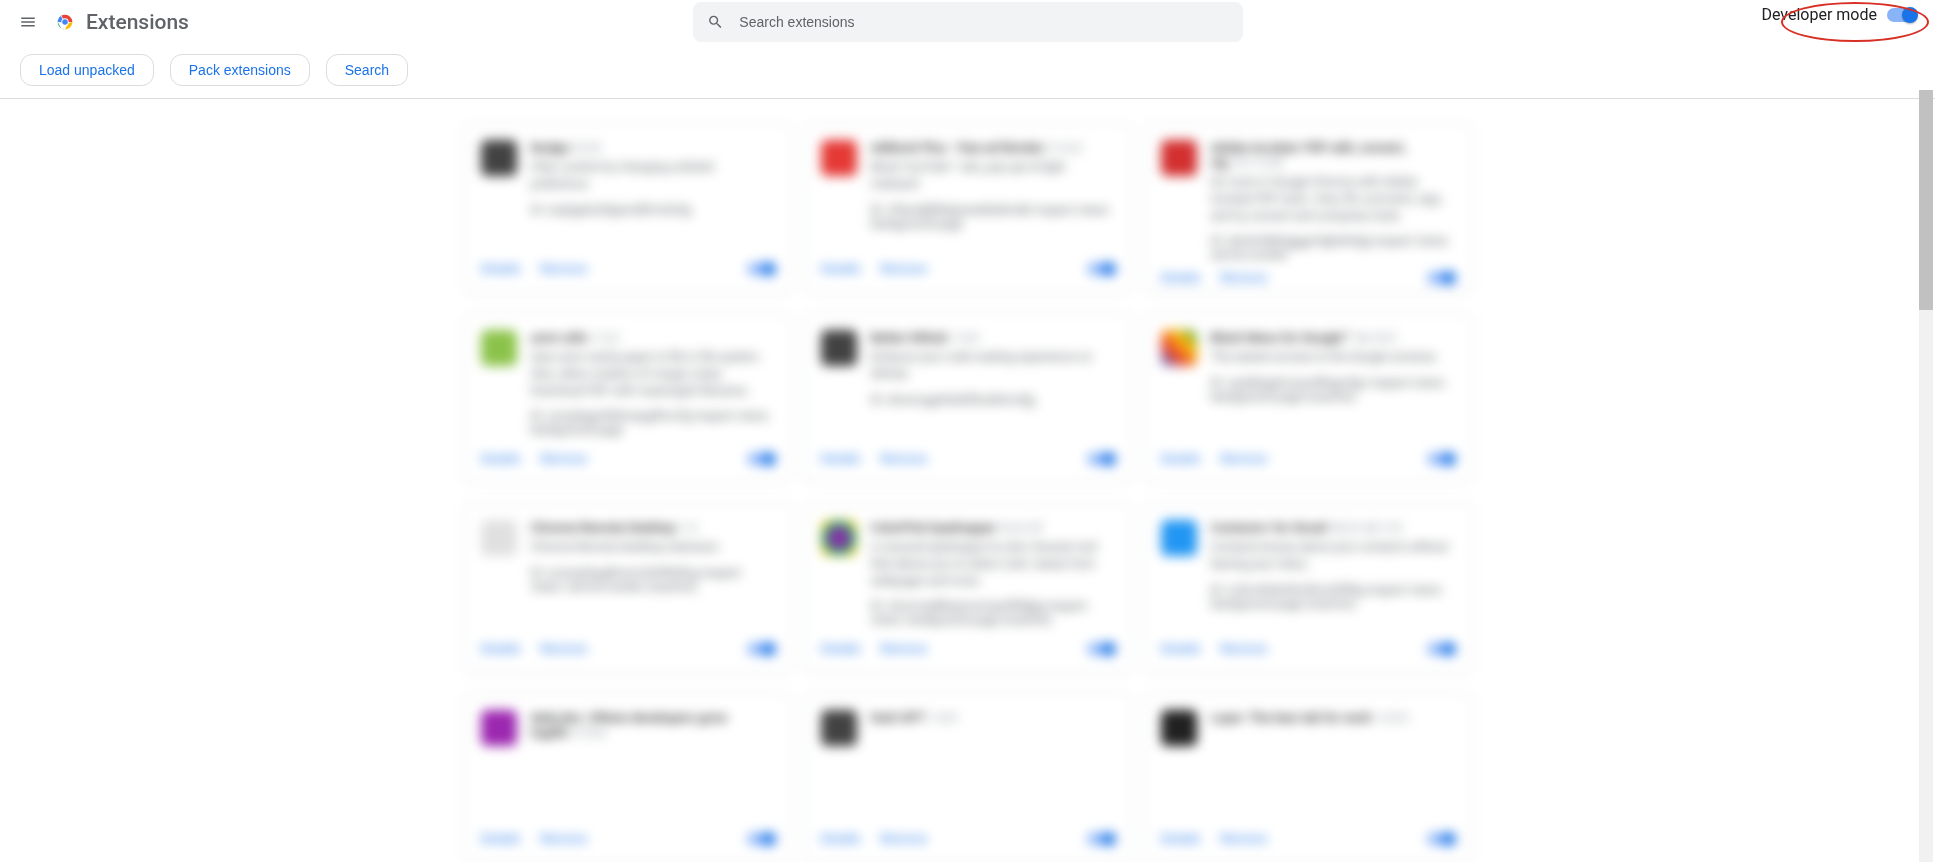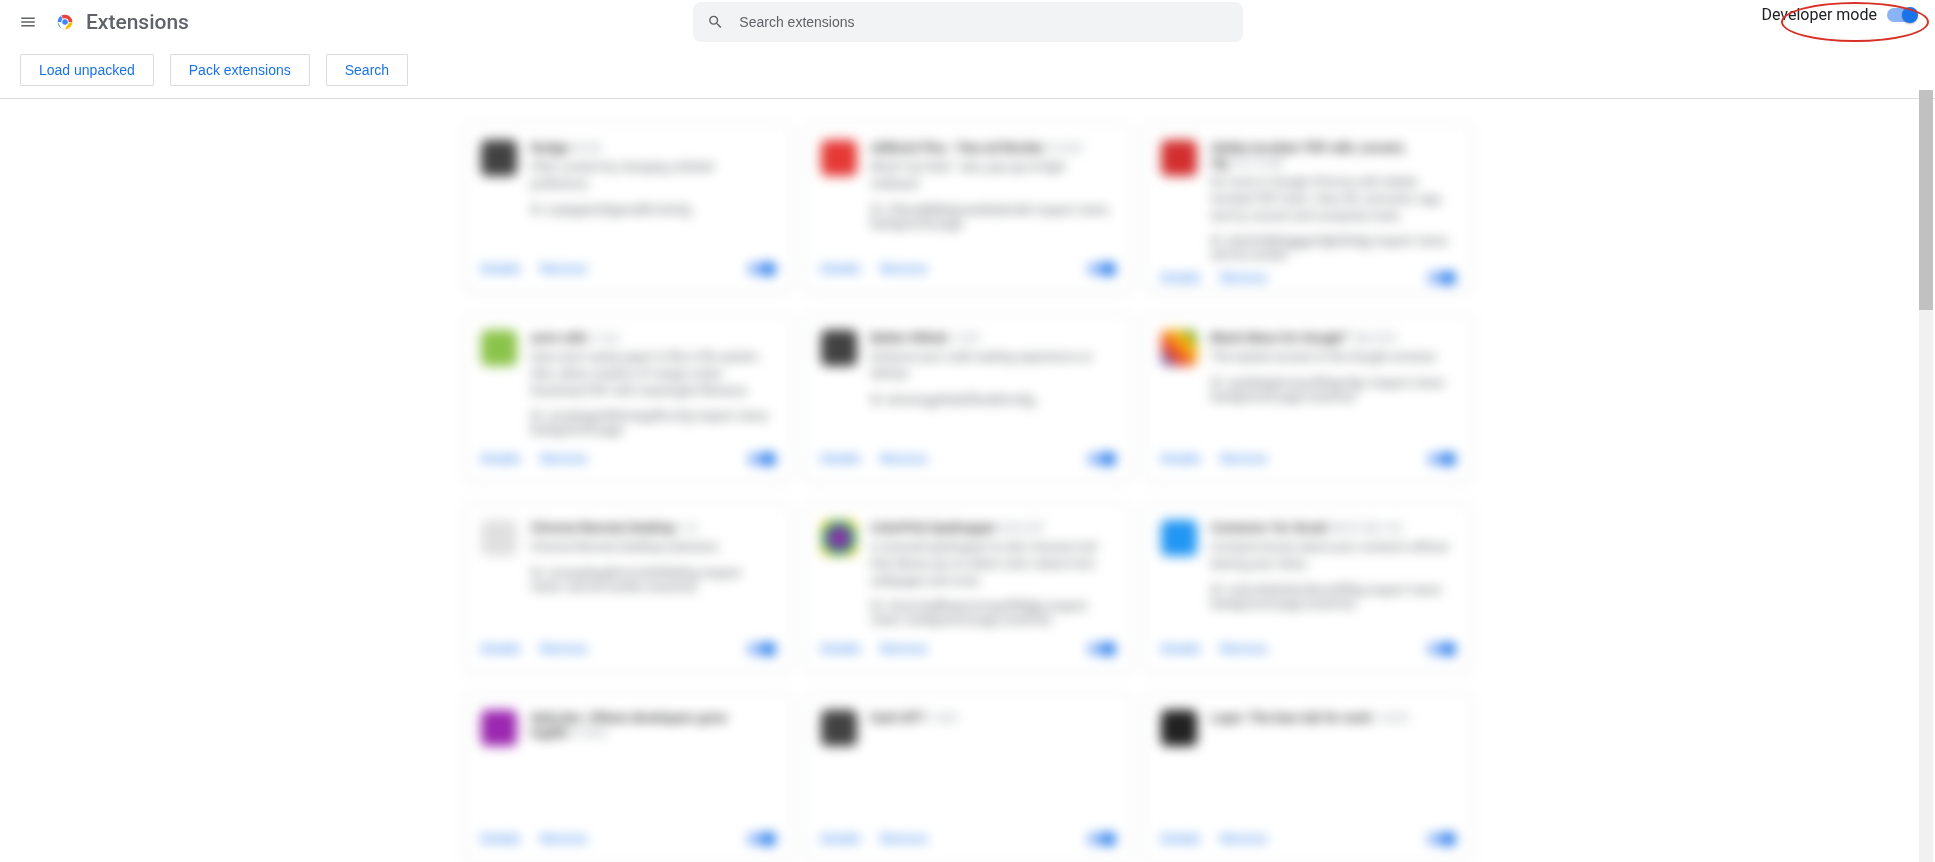--- a/index.html
+++ b/index.html
@@ -107,21 +107,21 @@
       gap: 16px;
       padding: 10px 20px 12px;
       border-bottom: 1px solid #dadce0;
     }
     .flat-btn {
       border: 1px solid #dadce0;
       background: #fff;
       color: #1a73e8;
       font-size: 14px;
       padding: 7px 18px;
-      border-radius: 1px;
+      border-radius: 12px;
       cursor: pointer;
       font-weight: 500;
     }
     .content {
       height: calc(862px - 90px);
       overflow-y: auto;
       display: flex;
       justify-content: center;
       padding-top: 24px;
       position: relative;

